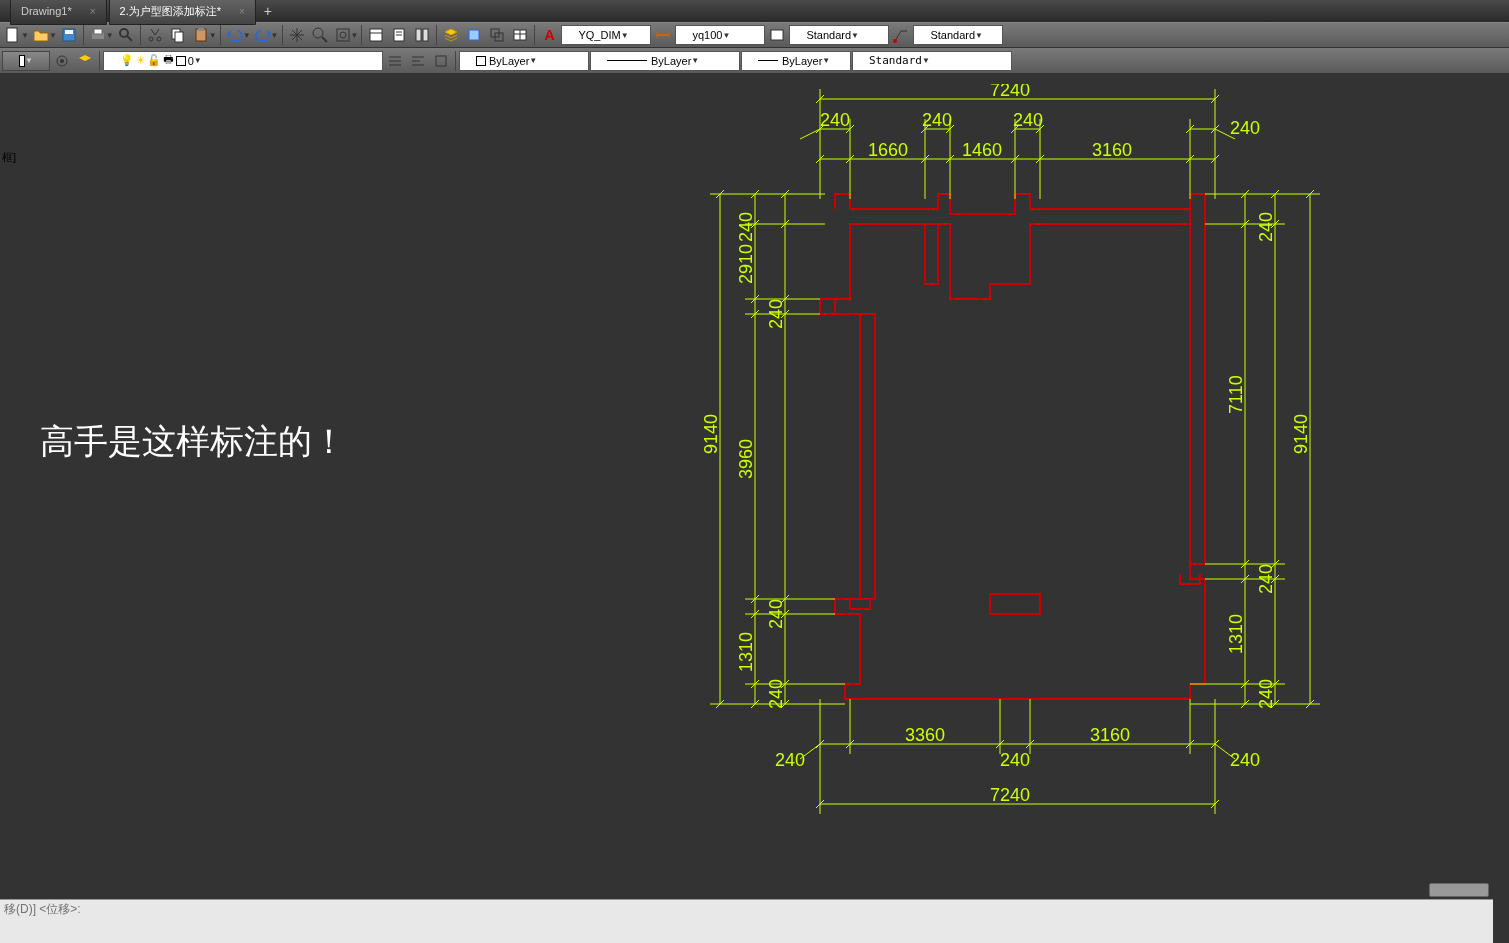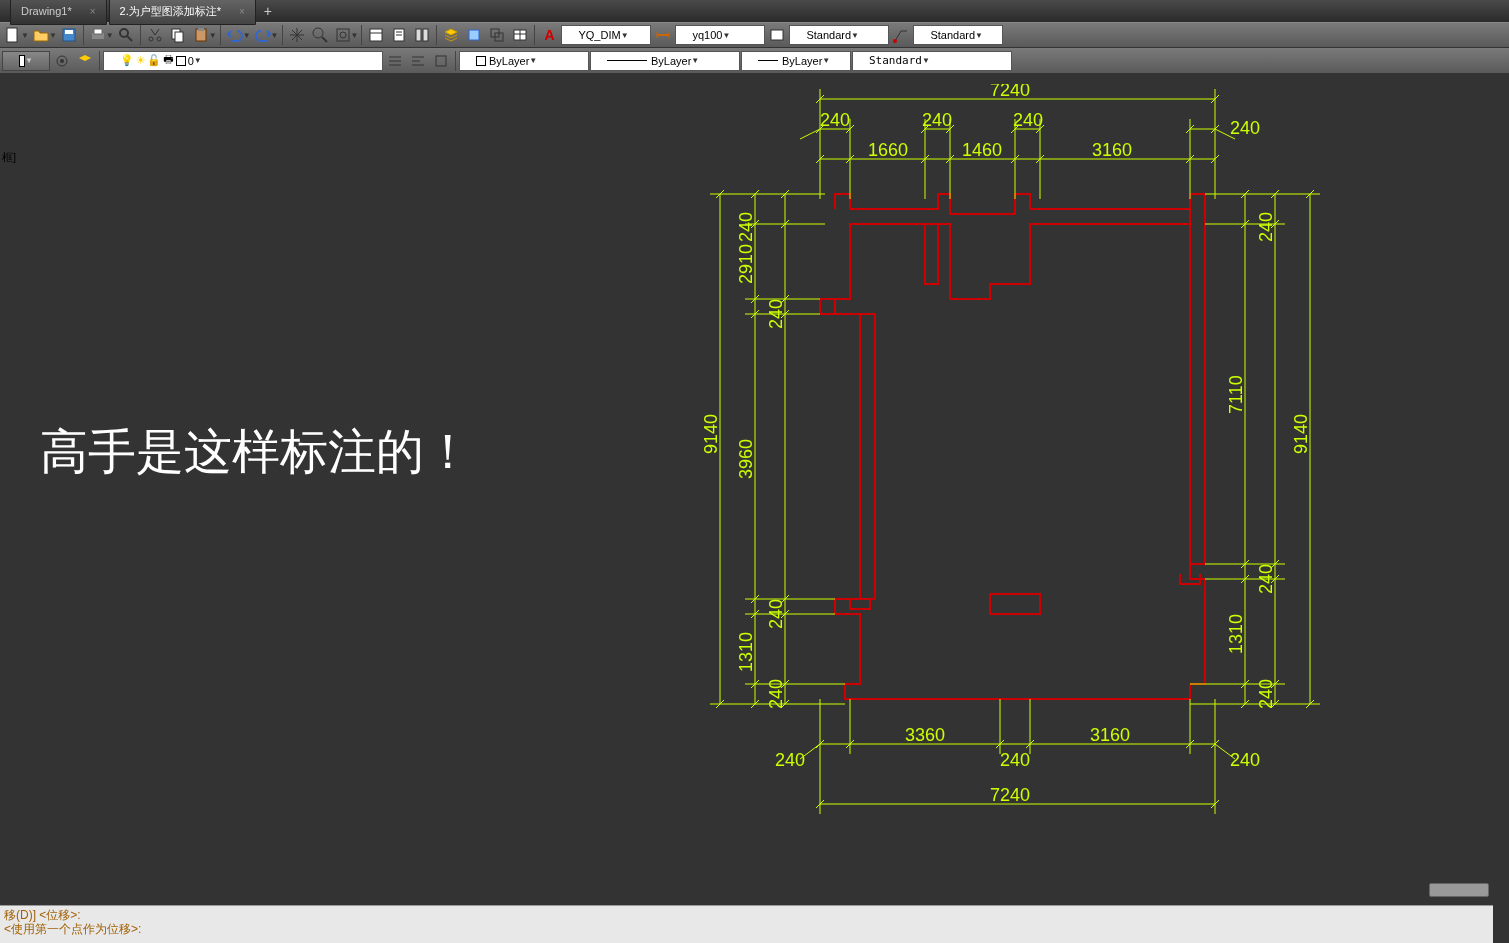--- a/index.html
+++ b/index.html
@@ -11,26 +11,26 @@
 .tab-add{width:20px;text-align:center;color:#ccc;font-size:14px}
 .toolbar{height:26px;background:linear-gradient(#7a7a7a,#5a5a5a);border-top:1px solid #888;border-bottom:1px solid #333;display:flex;align-items:center;padding:0 2px;gap:1px}
 .tbtn{width:22px;height:22px;display:flex;align-items:center;justify-content:center;border:1px solid transparent;border-radius:2px}
 .tsep{width:1px;height:20px;background:#444;margin:0 2px}
 .tda{font-size:8px;color:#333;margin-left:-4px}
 .tselect{height:20px;background:#fff;border:1px solid #555;font-size:11px;padding:0 16px;display:flex;align-items:center;justify-content:flex-start;gap:0}
 .tselect .arr{font-size:8px;color:#333}
 .ticon{width:16px;height:16px;display:inline-block}
 .toolbar2{height:26px;background:linear-gradient(#7a7a7a,#5a5a5a);border-bottom:1px solid #333;display:flex;align-items:center;padding:0 2px;gap:1px}
 .canvas{position:absolute;top:74px;left:0;right:0;bottom:42px;background:#333;overflow:hidden}
-.overlay-text{position:absolute;left:40px;top:340px;color:#fff;font-size:48px;line-height:1.6;font-family:SimHei,"Microsoft YaHei",sans-serif}
+.overlay-text{position:absolute;left:40px;top:340px;color:#fff;font-size:34px;line-height:1.6;font-family:SimHei,"Microsoft YaHei",sans-serif}
 .drawing{position:absolute;left:690px;top:10px;width:640px;height:750px}
 .dim-text{fill:#ccff00;font-size:18px;font-family:Arial}
 .dim-line{stroke:#ccff00;stroke-width:1;fill:none}
 .wall{stroke:#cc0000;stroke-width:2;fill:none}
-.cmdbar{position:absolute;bottom:0;left:0;right:16px;height:38px;background:#e8e8e8;border-top:1px solid #999;font-size:12px;color:#a16207;padding:2px 4px;font-family:SimSun,monospace}
+.cmdbar{position:absolute;bottom:0;left:0;right:16px;height:44px;background:#e8e8e8;border-top:1px solid #999;font-size:12px;color:#737373;padding:2px 4px;font-family:SimSun,monospace}
 .cmdbar .line{height:14px;line-height:14px}
 .scrollthumb{position:absolute;bottom:46px;right:20px;width:60px;height:14px;background:#999;border:1px solid #666;border-radius:2px}
 .small-label{position:absolute;top:76px;left:2px;font-size:11px;color:#000}
 </style>
 </head>
 <body>
 
 <div class="tabbar">
   <div class="tab">
     <span>Drawing1*</span>
@@ -410,14 +410,13 @@
       <text x="540" y="682">240</text>
       <text x="300" y="717">7240</text>
     </g>
   </svg>
 </div>
 
 <div class="scrollthumb"></div>
 
 <div class="cmdbar">
   <div class="line">移(D)] &lt;位移&gt;:</div>
-  <div class="line">&lt;使用第一个点作为位移&gt;:</div>
 </div>
 
 </body></html>

